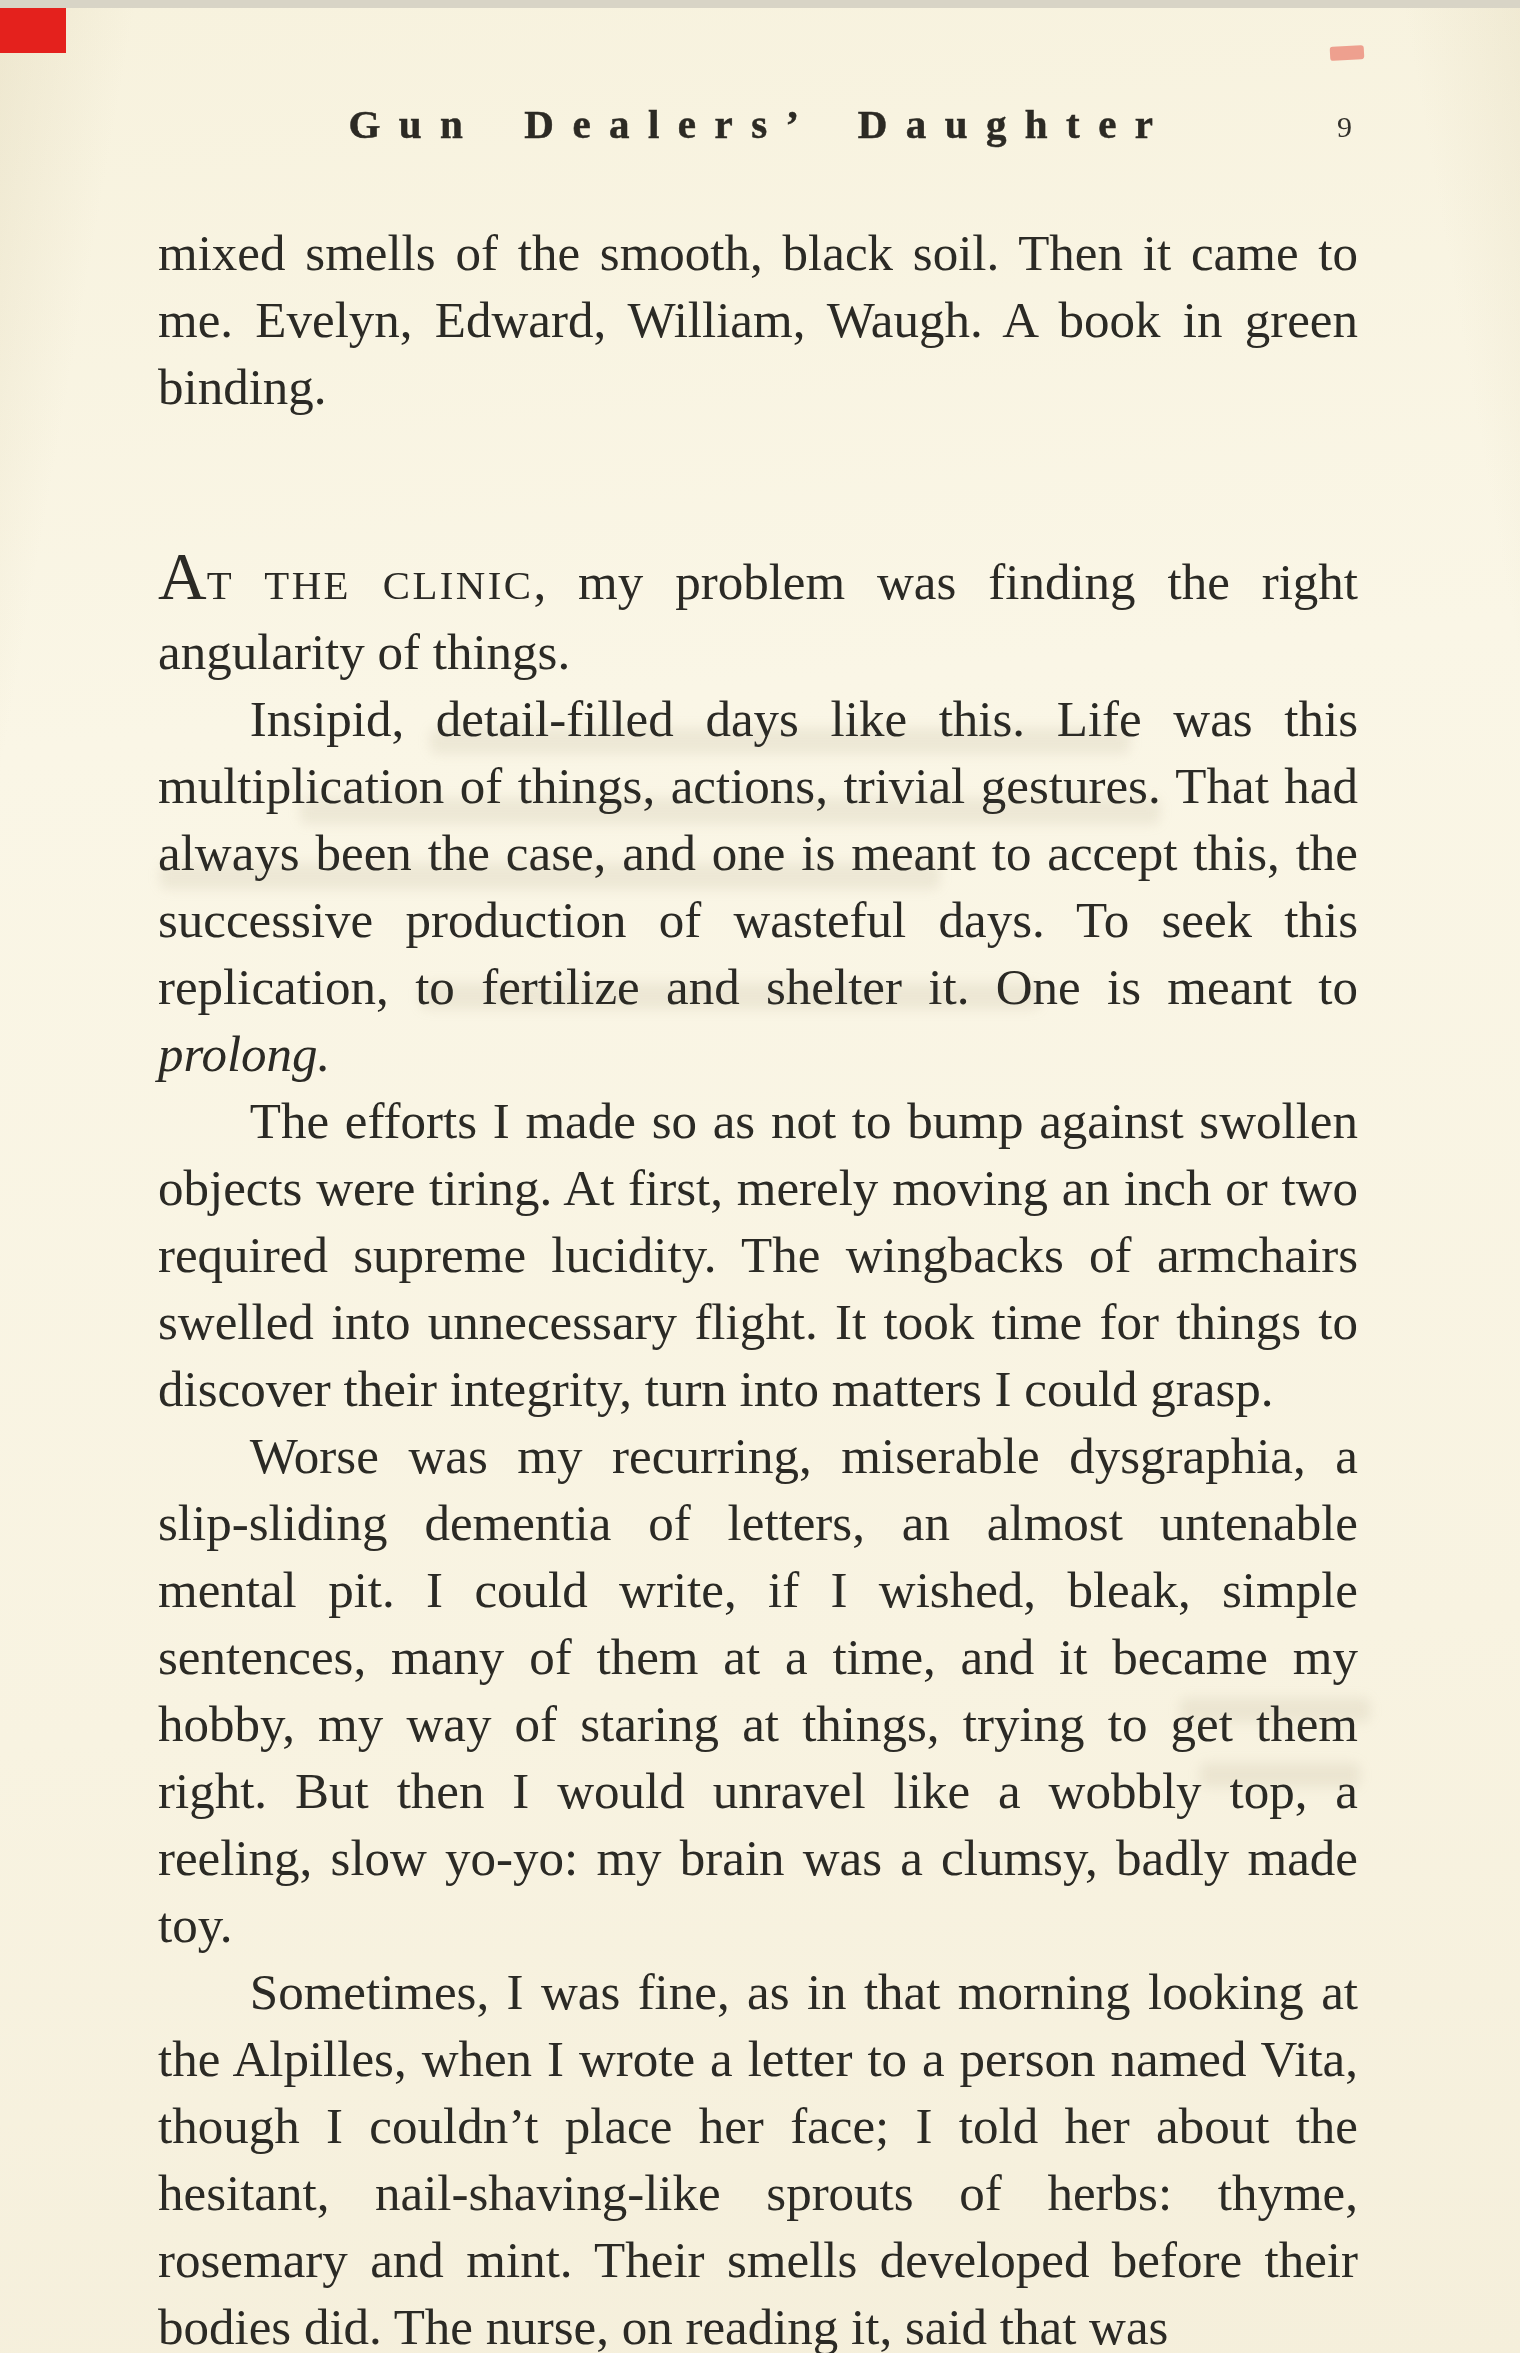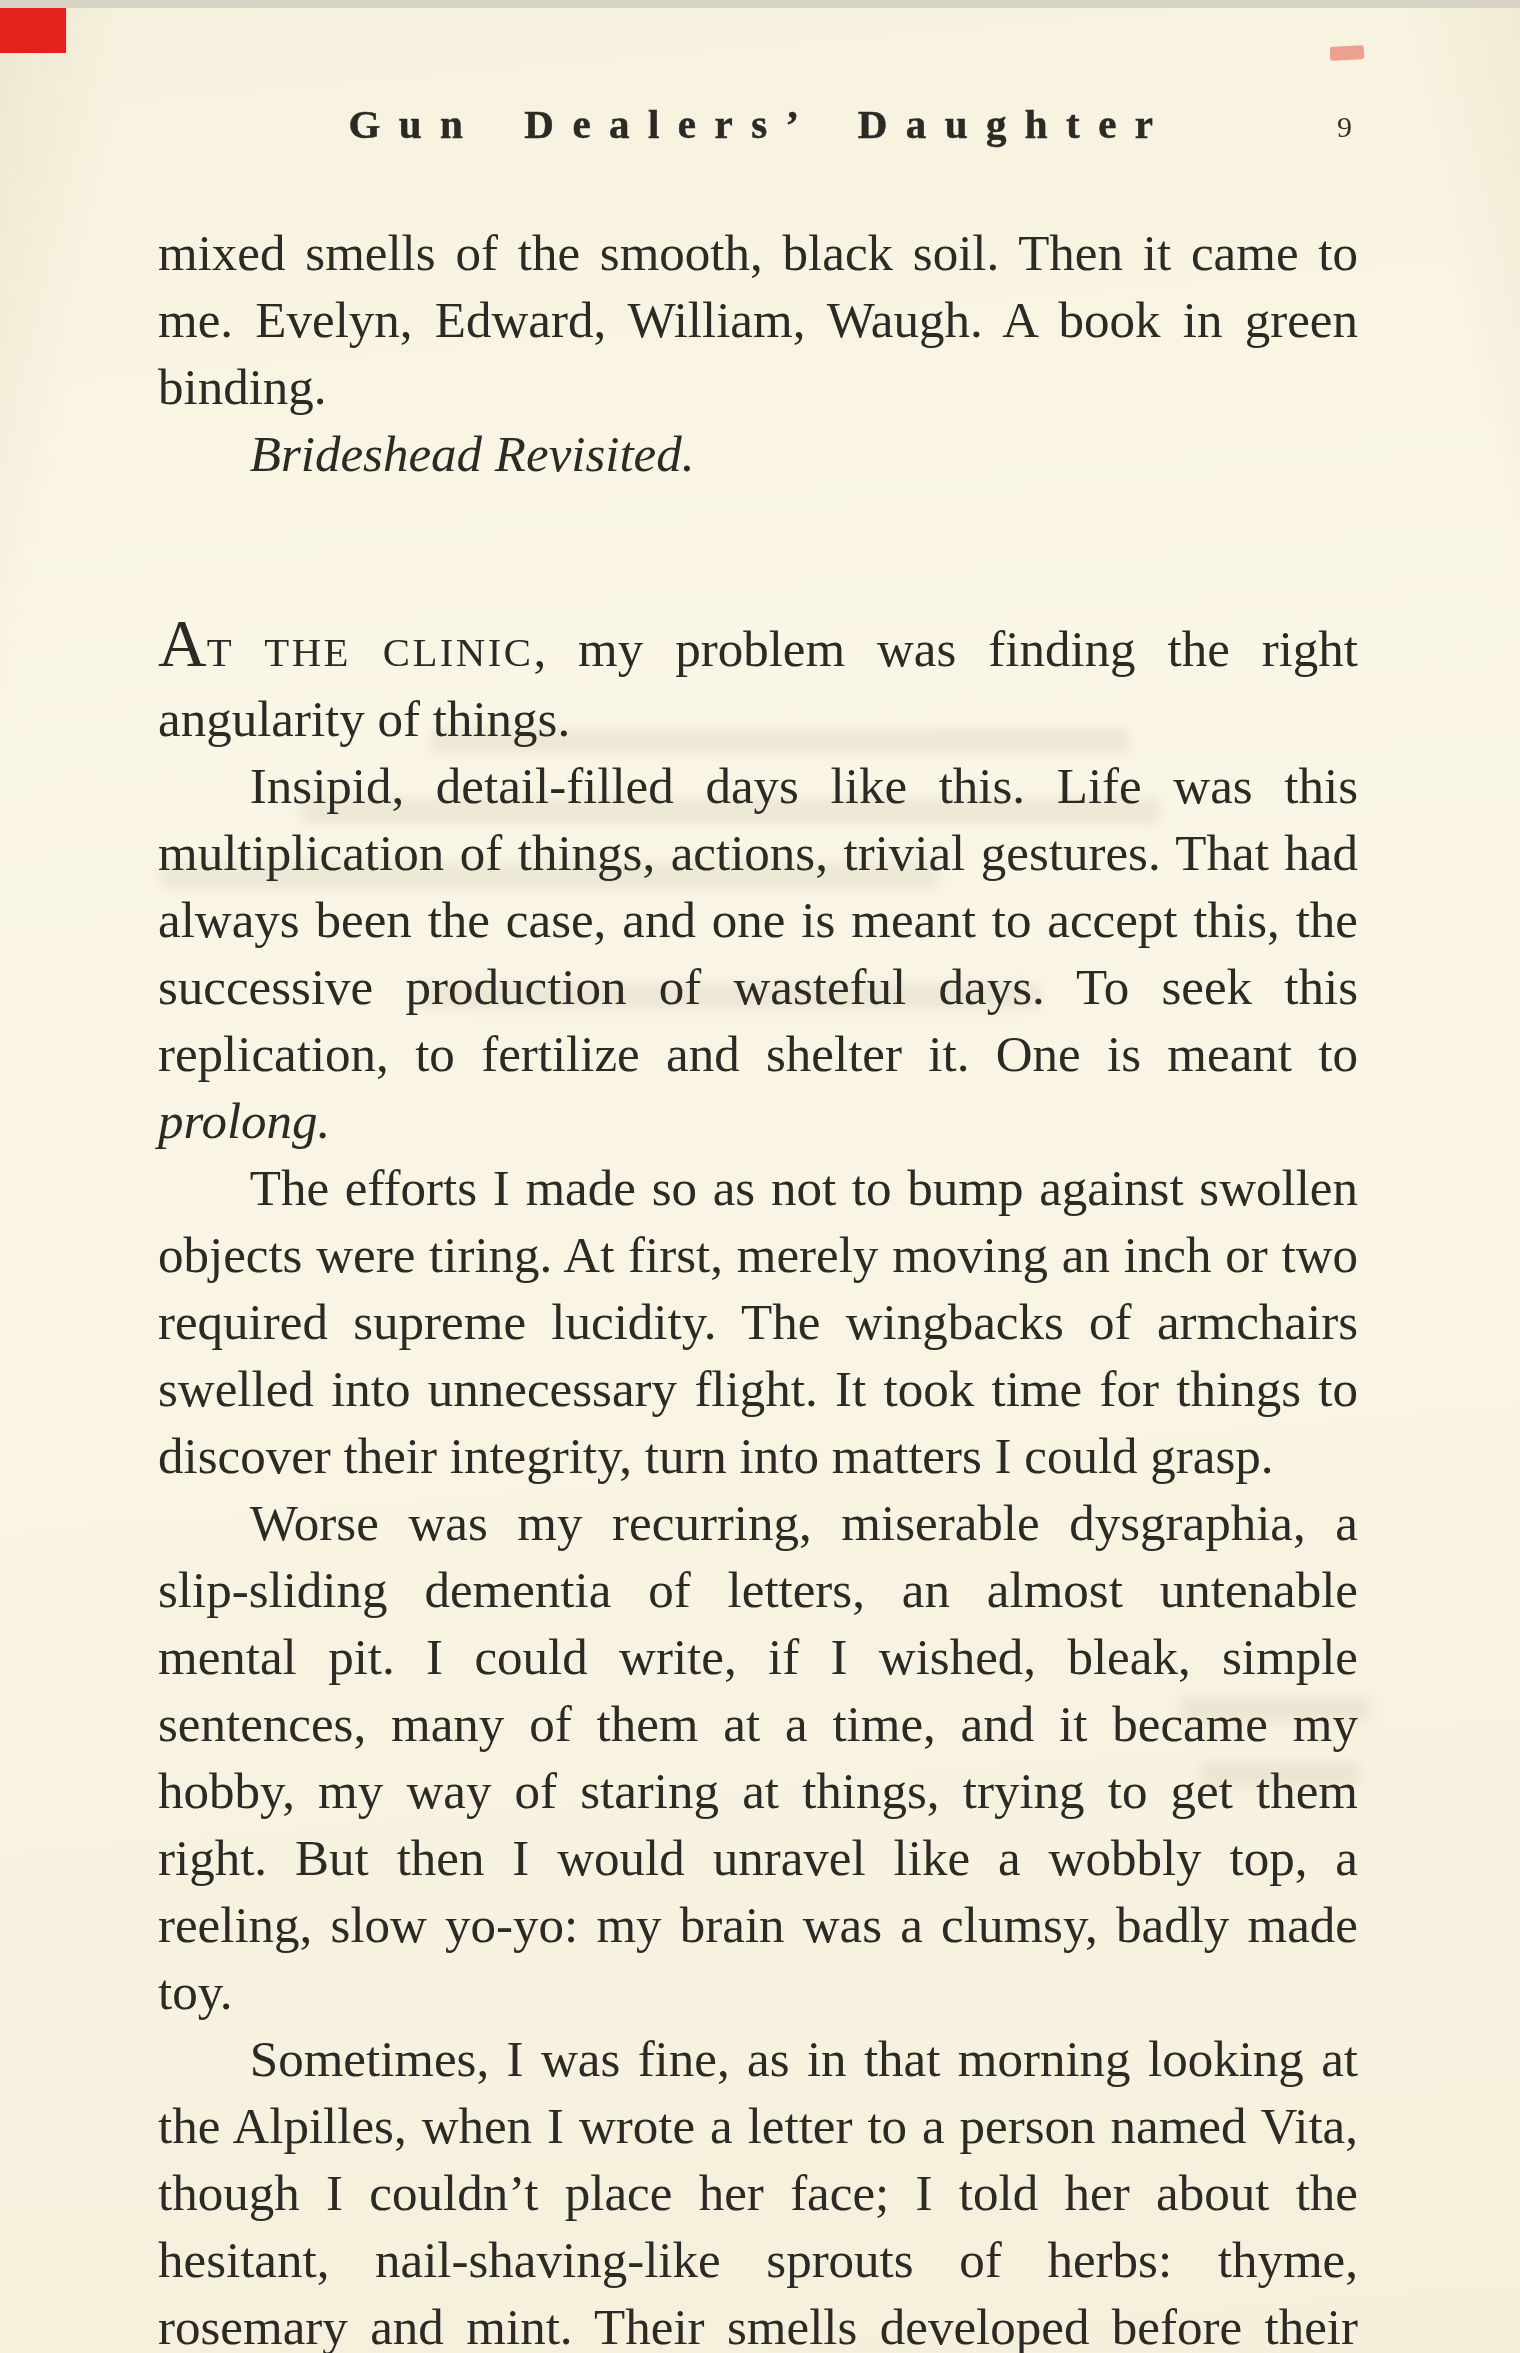--- a/index.html
+++ b/index.html
@@ -121,21 +121,20 @@
   <div class="smudge s5"></div>
   <div class="smudge s6"></div>
 
   <header class="running-head">
     <h1 class="book-title">Gun Dealers’ Daughter</h1>
     <span class="page-number">9</span>
   </header>
 
   <main class="body-text" id="body-text">
       <p class="para"><span class="seg-normal">mixed smells of the smooth, black soil. Then it came to me. Evelyn, Edward, William, Waugh. A book in green binding.</span></p>
-      <p class="para indent"><span class="seg-italic">Brideshead Revisited.</span></p>
       <p class="para section-break"><span class="seg-initial-cap">A</span><span class="seg-small-caps">T THE CLINIC</span><span class="seg-normal">, my problem was finding the right angularity of things.</span></p>
       <p class="para indent"><span class="seg-normal">Insipid, detail-filled days like this. Life was this multiplication of things, actions, trivial gestures. That had always been the case, and one is meant to accept this, the successive production of wasteful days. To seek this replication, to fertilize and shelter it. One is meant to </span><span class="seg-italic">prolong.</span></p>
       <p class="para indent"><span class="seg-normal">The efforts I made so as not to bump against swollen objects were tiring. At first, merely moving an inch or two required supreme lucidity. The wingbacks of armchairs swelled into unnecessary flight. It took time for things to discover their integrity, turn into matters I could grasp.</span></p>
       <p class="para indent"><span class="seg-normal">Worse was my recurring, miserable dysgraphia, a slip-sliding dementia of letters, an almost untenable mental pit. I could write, if I wished, bleak, simple sentences, many of them at a time, and it became my hobby, my way of staring at things, trying to get them right. But then I would unravel like a wobbly top, a reeling, slow yo-yo: my brain was a clumsy, badly made toy.</span></p>
       <p class="para indent"><span class="seg-normal">Sometimes, I was fine, as in that morning looking at the Alpilles, when I wrote a letter to a person named Vita, though I couldn’t place her face; I told her about the hesitant, nail-shaving-like sprouts of herbs: thyme, rosemary and mint. Their smells developed before their bodies did. The nurse, on reading it, said that was</span></p>
     </main>
 
 </div>
 
 </body></html>

